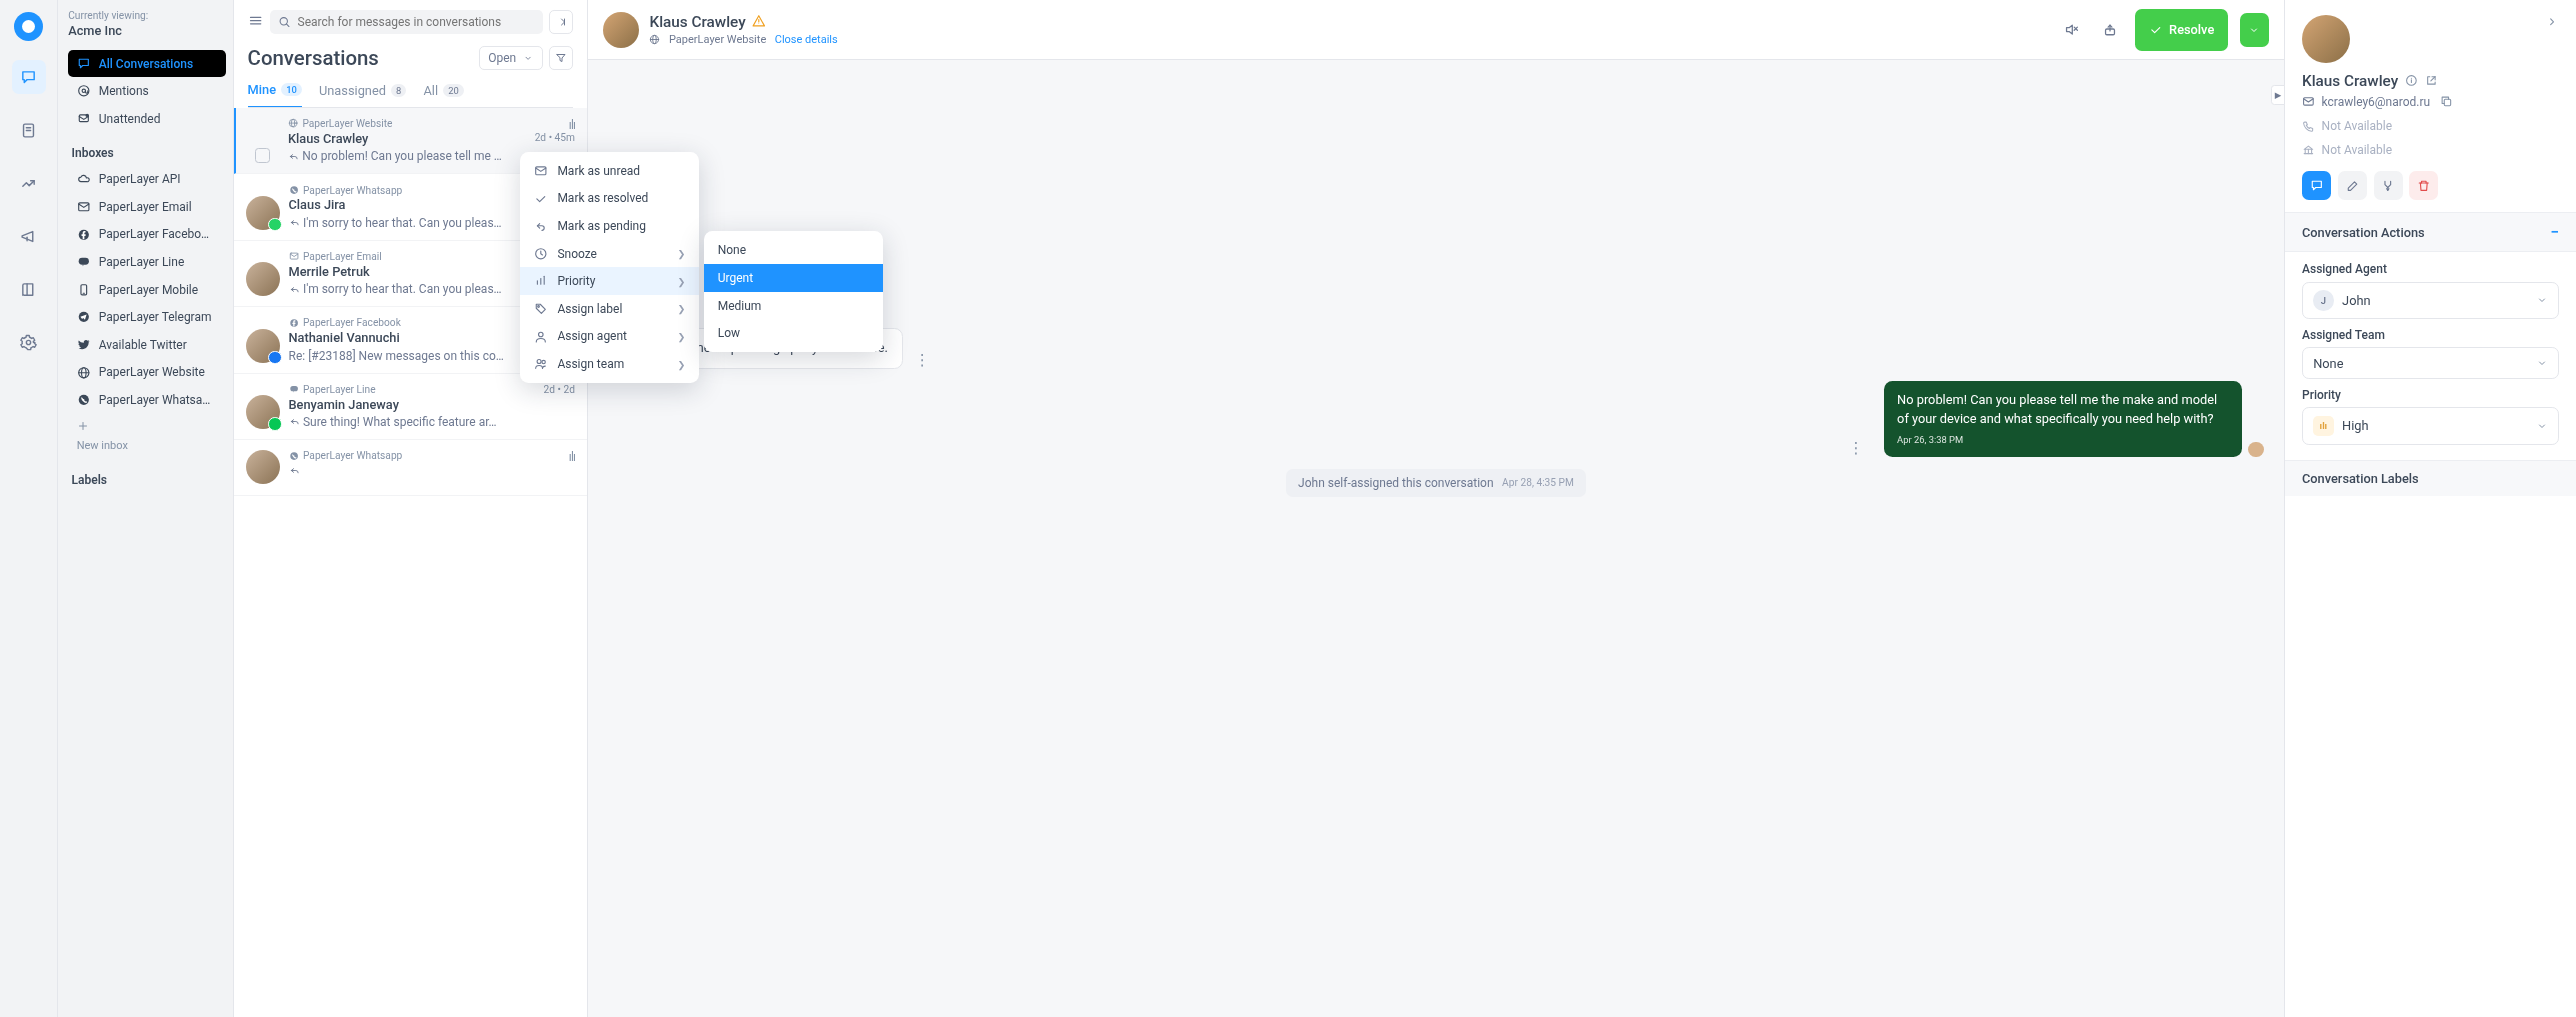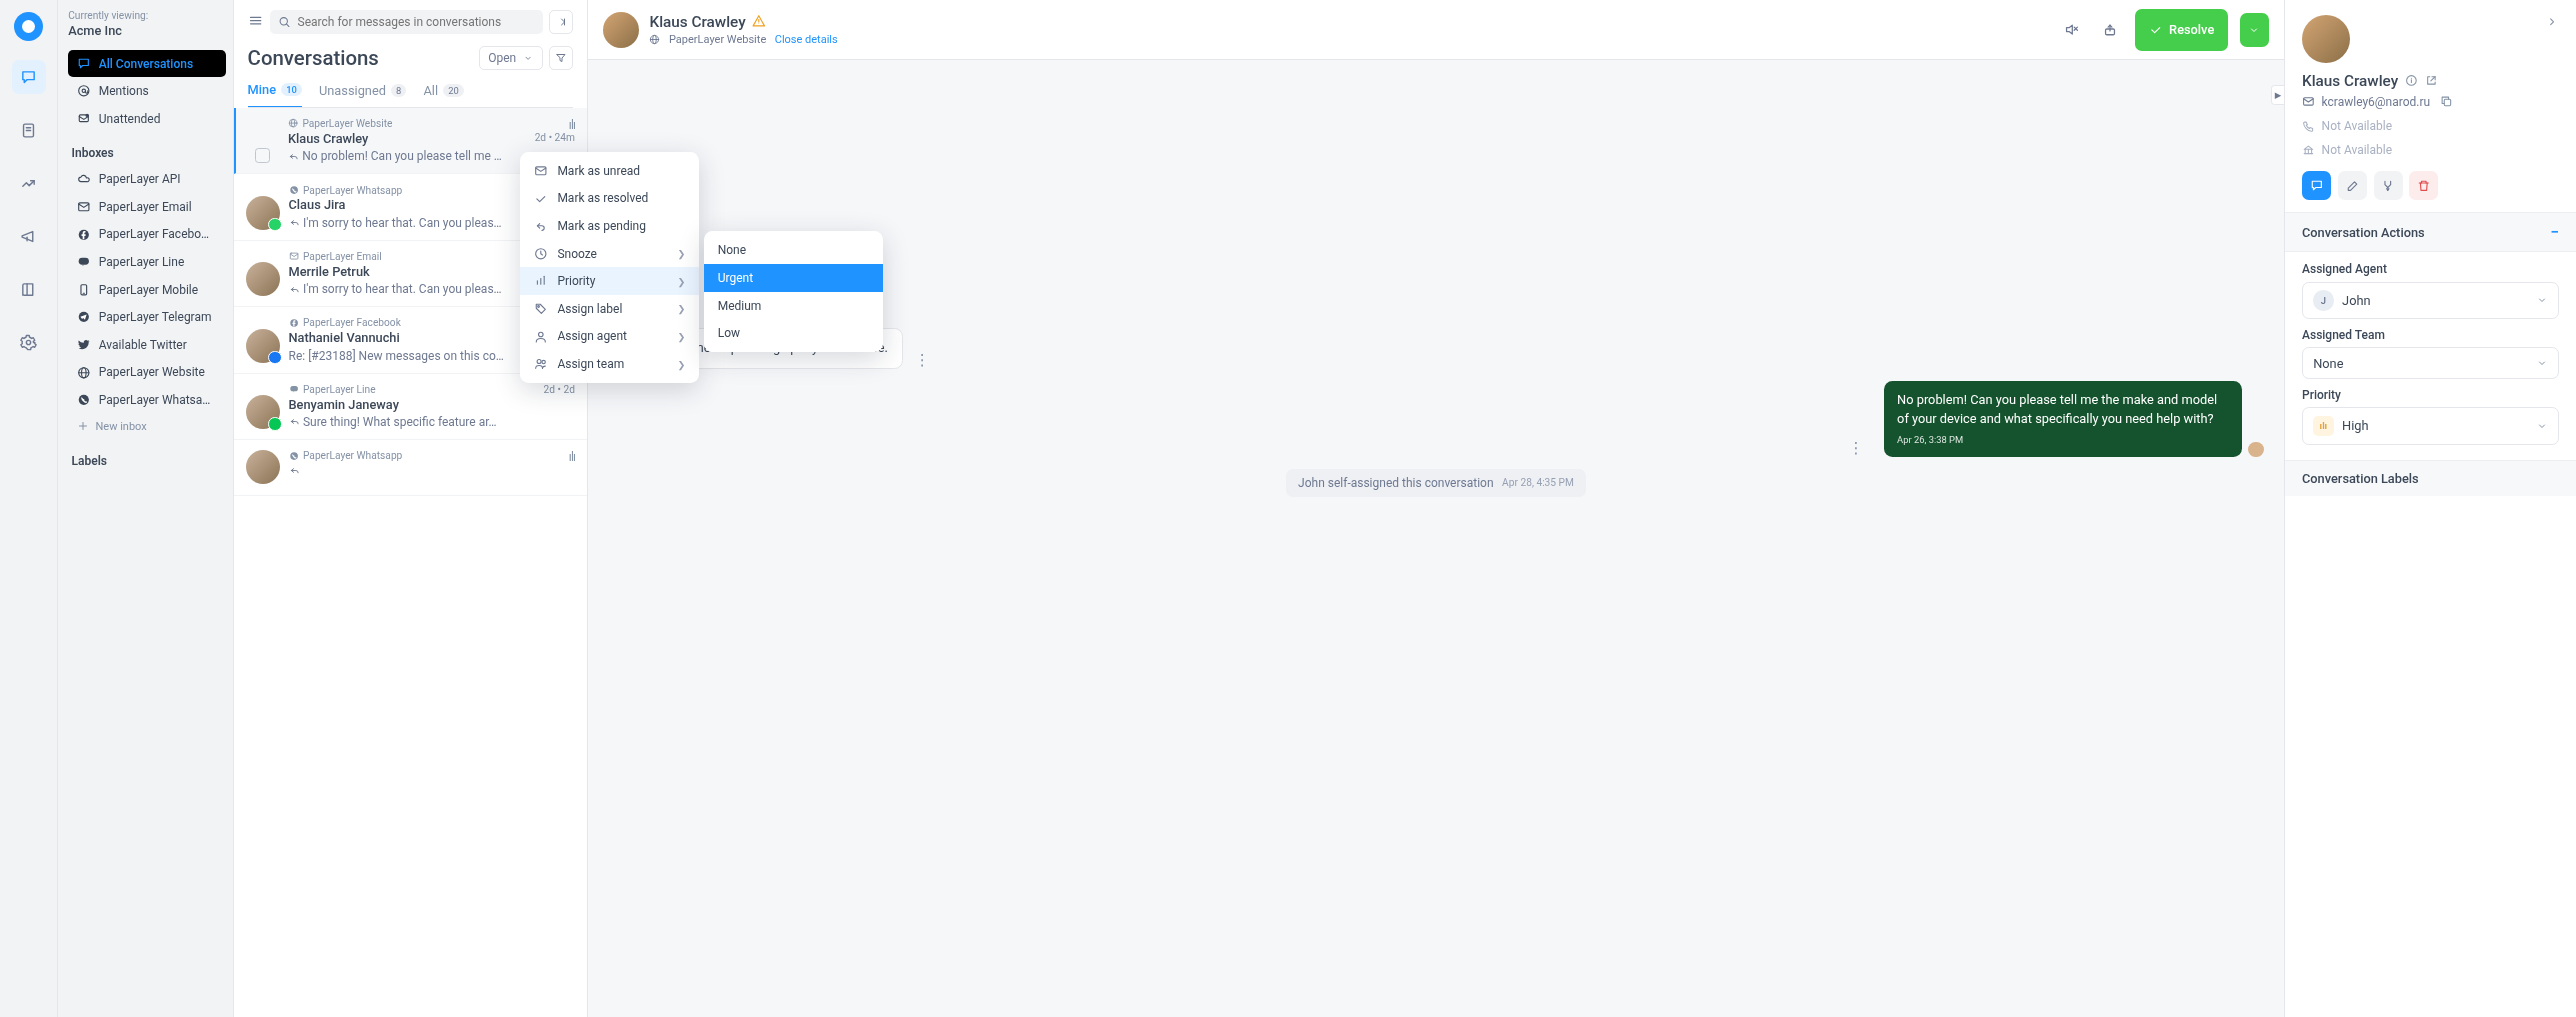--- a/index.html
+++ b/index.html
@@ -15,21 +15,21 @@
   .rail svg { width: 17px; height: 17px; }
 
   
   .sidebar { width: 176px; background: #f2f3f5; border-right: 0.9px solid #e4e6eb; padding: 10.2px 6.8px 10.2px 10.2px; overflow-y: auto; }
   .viewing-label { font-size: 10.2px; color: #8492a6; }
   .viewing-name { font-size: 12.8px; font-weight: 500; color: #3c4858; margin-top: 1.7px; margin-bottom: 12px; }
   .nav-item { display: flex; align-items: center; gap: 8.5px; padding: 6.8px 8.5px; border-radius: 5.1px; color: #3c4858; cursor: pointer; font-size: 12px; }
   .nav-item.active { background: #000000; color: #1f93ff; font-weight: 500; }
   .nav-item svg, .nav-item .icon-slot { width: 13.6px; height: 13.6px; flex-shrink: 0; }
   .section-label { font-size: 12px; font-weight: 600; color: #3c4858; margin: 13.6px 0 5.1px 3.4px; }
-  .new-inbox { display: flex; align-items: flex-start; gap: 6.8px; padding: 6.8px 8.5px; color: #8492a6; font-size: 11px; cursor: pointer; }
+  .new-inbox { display: flex; align-items: flex-start; gap: 6.8px; padding: 6.8px 8.5px; color: #8492a6; font-size: 11px; cursor: pointer; flex-direction: column; }
 
   
   .convlist { width: 354px; background: #fff; border-right: 0.9px solid #e4e6eb; display: flex; flex-direction: column; }
   .convlist-head { padding: 10.2px 13.6px 0 13.6px; }
   .search-row { display: flex; align-items: center; gap: 6.8px; }
   .hamburger { color: #6e7991; cursor: pointer; }
   .search-box { flex: 1; display: flex; align-items: center; gap: 6.8px; background: #f2f3f5; border-radius: 5.1px; padding: 5.1px 8.5px; color: #6e7991; }
   .search-box input { border: none; background: transparent; outline: none; font-size: 12px; color: #3c4858; width: 100%; }
   .tab-icon-btn { width: 24px; height: 24px; display: flex; align-items: center; justify-content: center; border: 0.9px solid #e4e6eb; border-radius: 5.1px; color: #6e7991; cursor: pointer; }
   .title-row { display: flex; justify-content: space-between; align-items: center; margin-top: 12px; }
@@ -506,21 +506,21 @@
       <div class="conv-name">Klaus Crawley</div>
       <div class="conv-preview">
               <svg viewBox="0 0 24 24" width="11" height="11">
                 <use href="#i-reply"></use>
               </svg>
               <span>No problem! Can you please tell me …</span>
             </div>
     </div>
     <div class="conv-meta">
       <div><span class="priority-dots">ılı</span></div>
-      <div>2d • 24m</div>
+      <div>2d • 45m</div>
     </div>
         </div>
         <div class="conv-item">
           <div class="avatar-col">
             <div class="avatar">
               <div class="avatar-badge badge-wa"></div>
             </div>
           </div>
     <div class="conv-body">
       <div class="conv-channel">

